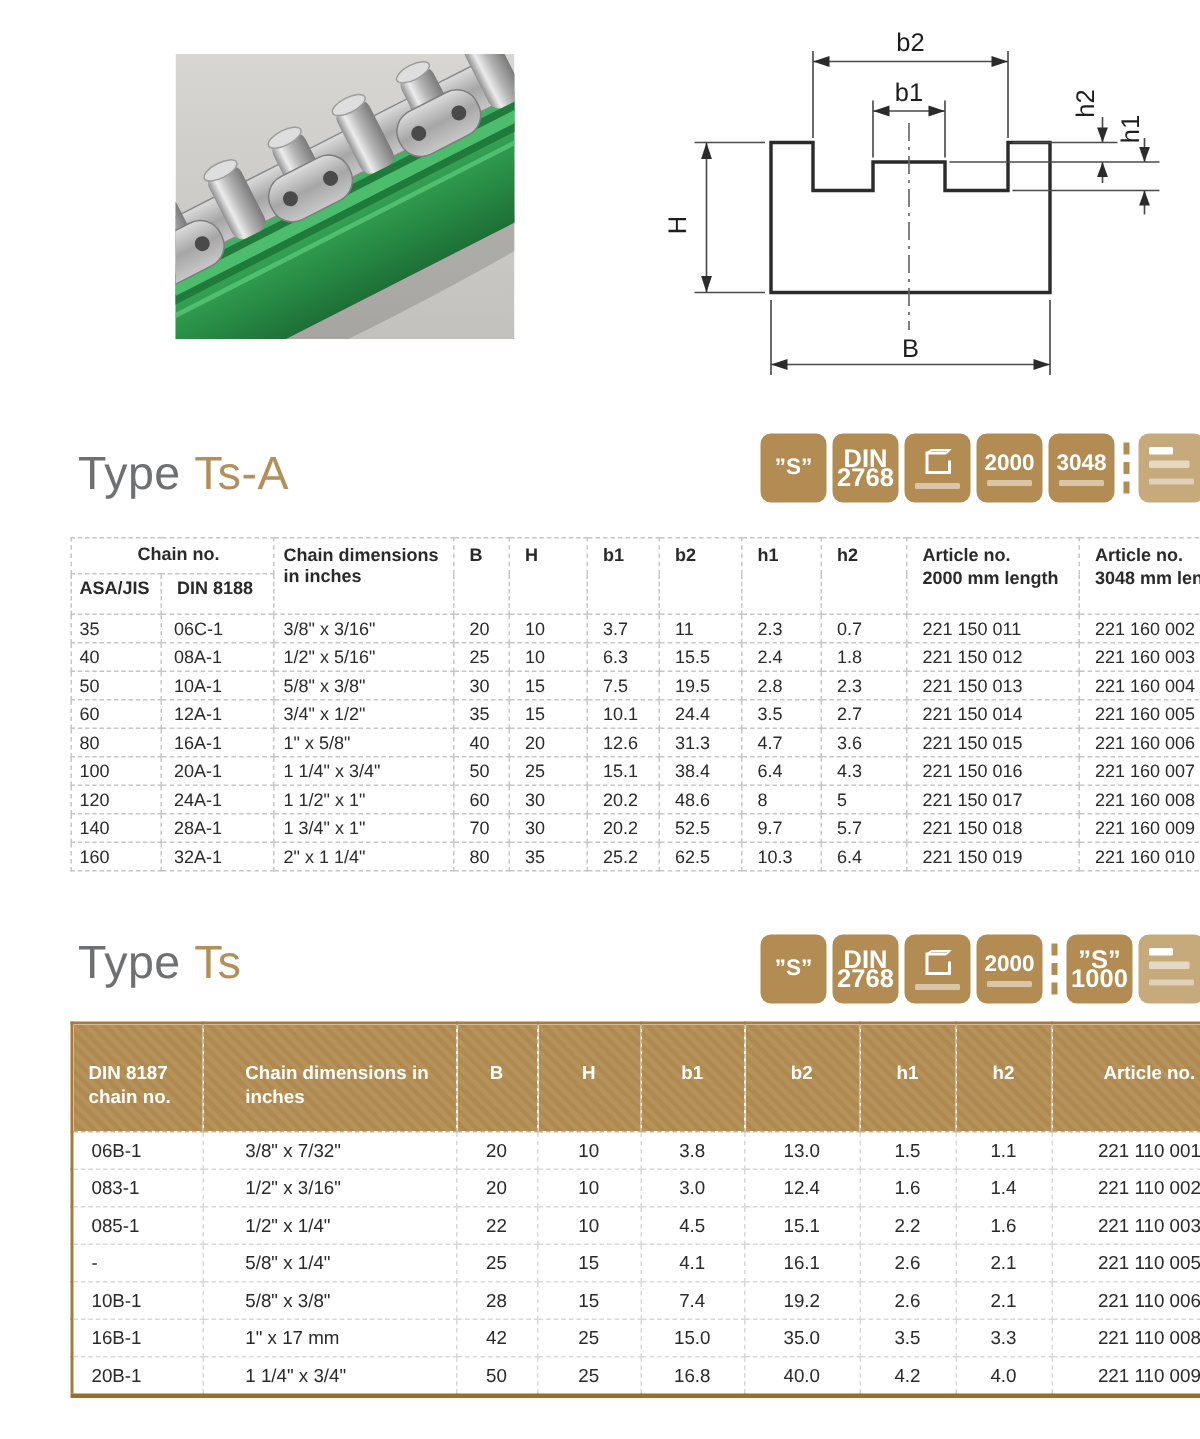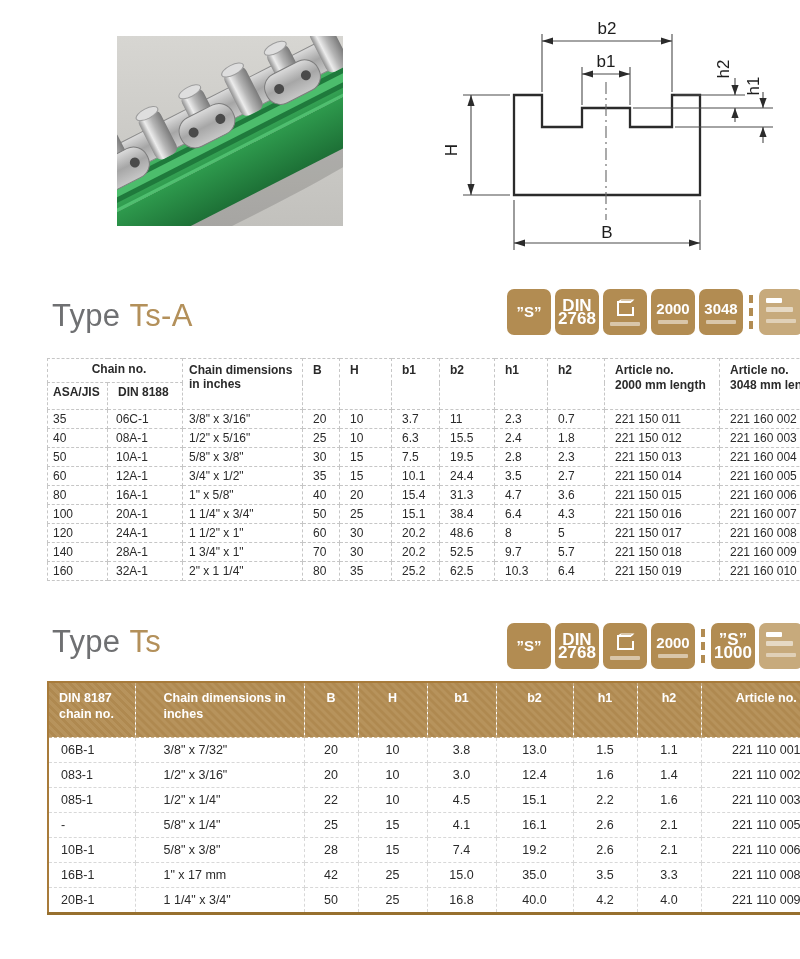--- a/index.html
+++ b/index.html
@@ -47,21 +47,21 @@
   .tbl1 td{height:18px;}
   .tbl1 td:nth-child(1){padding-left:5px;}
   .tbl1 td:nth-child(2){padding-left:8px;}
   .tbl1 td:nth-child(3){padding-left:6px;}
 
   
   .tbl2{position:absolute;left:8px;top:681px;width:784px;border-collapse:collapse;
         table-layout:fixed;font-size:12.5px;border:2px solid #a87b3a;border-bottom:3px solid #97702f;}
   .tbl2 thead th{background:#b28c52;
         background-image:repeating-linear-gradient(45deg,rgba(255,255,255,.06) 0 3px,rgba(0,0,0,.02) 3px 6px);
-        color:#fff;font-weight:bold;height:46px;vertical-align:top;padding-top:7px;
+        color:#fff;font-weight:bold;height:46px;vertical-align:top;padding-top:24px;
         border:1px dashed #c9b391;line-height:16px;white-space:nowrap;overflow:hidden;}
   .tbl2 thead .c1{text-align:left;padding-left:10px;}
   .tbl2 thead .c2{text-align:left;padding-left:28px;}
   .tbl2 thead .n,.tbl2 thead .art{text-align:center;}
   .tbl2 td{border:1px dashed #d8d8d8;height:22px;text-align:center;white-space:nowrap;overflow:hidden;}
   .tbl2 td:nth-child(1){text-align:left;padding-left:12px;}
   .tbl2 td:nth-child(2){text-align:left;padding-left:28px;}
 </style>
 </head>
 <body>
@@ -341,21 +341,21 @@
           <td>2.7</td>
           <td>221 150 014</td>
           <td>221 160 005</td>
         </tr>
         <tr>
           <td>80</td>
           <td>16A-1</td>
           <td>1" x 5/8"</td>
           <td>40</td>
           <td>20</td>
-          <td>15.4</td>
+          <td>12.6</td>
           <td>31.3</td>
           <td>4.7</td>
           <td>3.6</td>
           <td>221 150 015</td>
           <td>221 160 006</td>
         </tr>
         <tr>
           <td>100</td>
           <td>20A-1</td>
           <td>1 1/4" x 3/4"</td>

